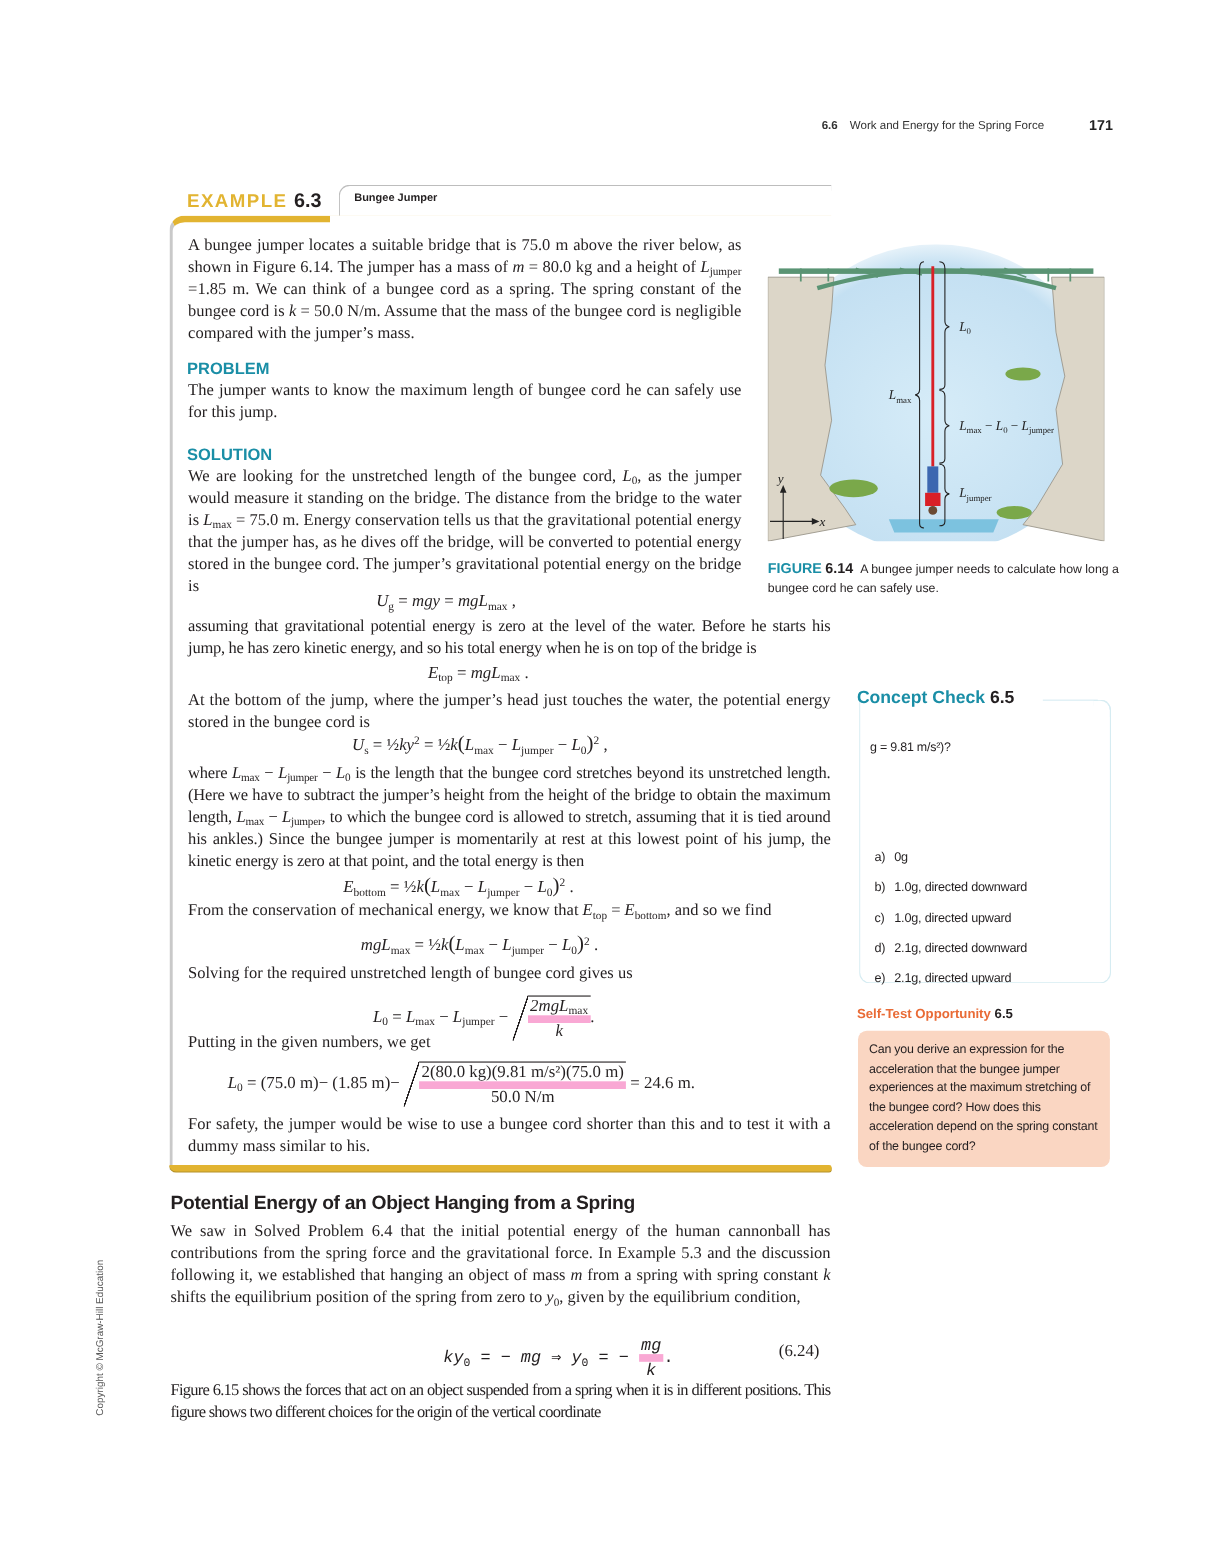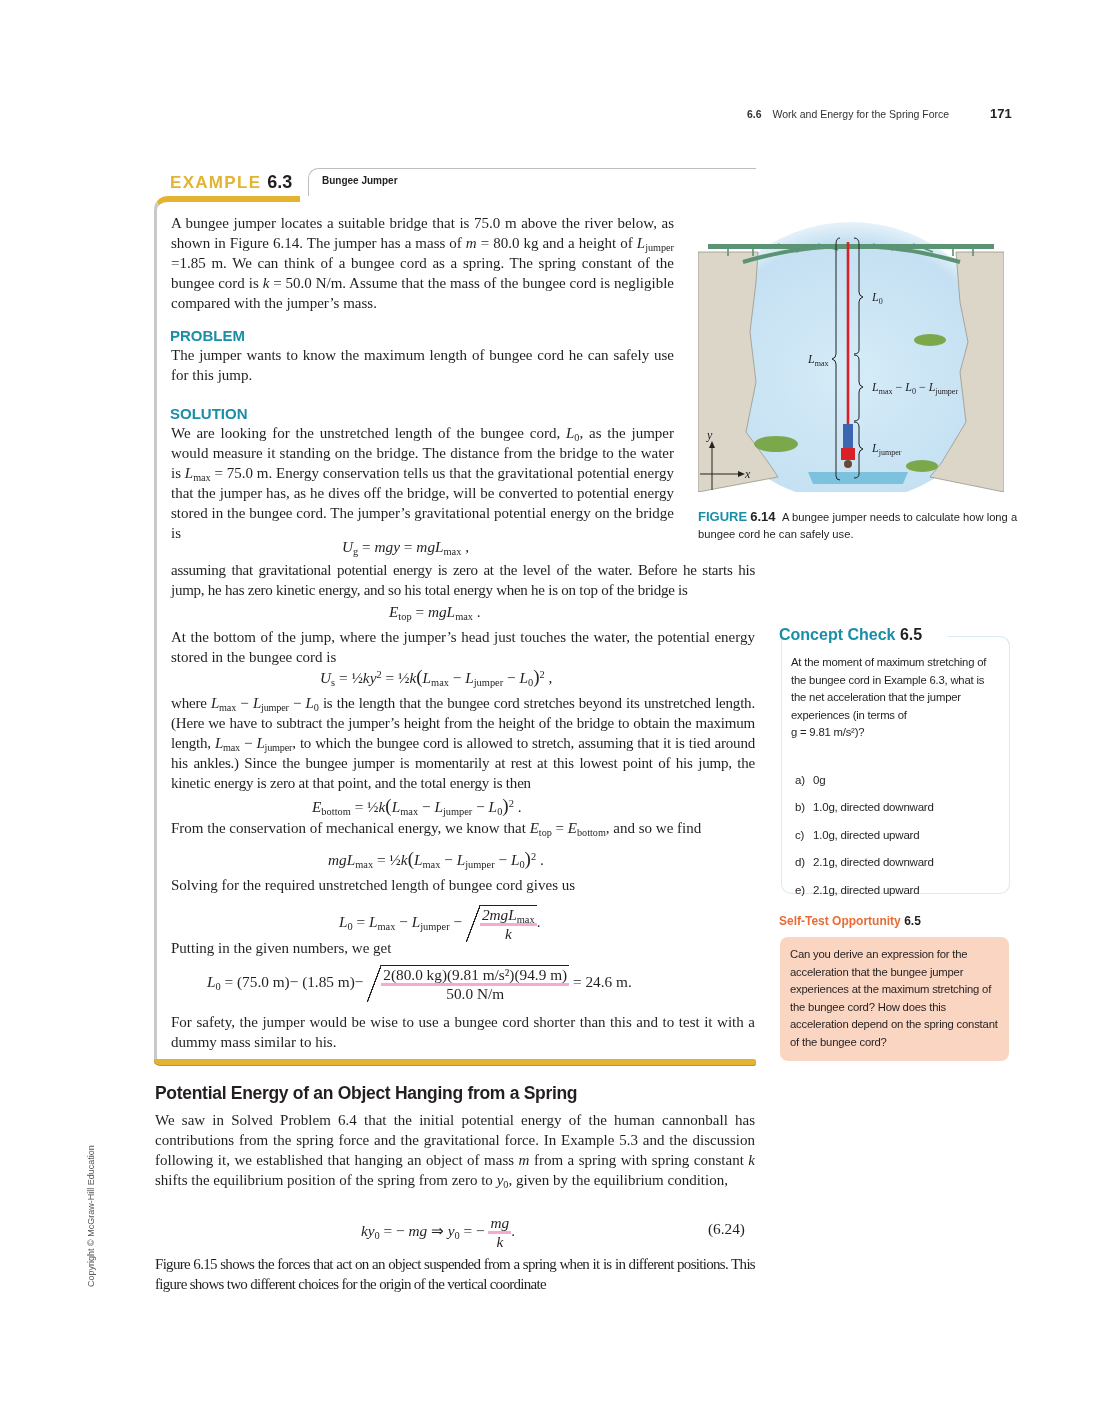--- a/index.html
+++ b/index.html
@@ -44,21 +44,21 @@
   .eq-ebottom { left: 312px; top: 796px; }
   .p-from { top: 818px; }
   .eq-mgl { left: 328px; top: 849px; }
   .p-solving { top: 875px; }
   .eq-l0 { left: 339px; top: 905px; }
   .p-putting { top: 938px; }
   .eq-l0num { left: 207px; top: 965px; }
   .p-safety { top: 1012px; }
 
   .frac { display: inline-block; vertical-align: middle; text-align: center; }
-  .frac .top { display: block; border-bottom: 3px solid #f9a8d4; padding: 0 2px; line-height: 16px; }
+  .frac .top { display: block; border-bottom: 7px solid #f9a8d4; padding: 0 2px; line-height: 16px; }
   .frac .bot { display: block; line-height: 16px; }
   .sqrt { display: inline-block; vertical-align: middle; position: relative; padding-left: 14px; }
   .sqrt::before { content: ""; position: absolute; left: 0; top: 0; bottom: 0; width: 14px;
      background: linear-gradient(to bottom right, transparent 48%, #231f20 49%, #231f20 53%, transparent 54%) no-repeat; }
   .sqrt .rad { border-top: 1px solid #231f20; display: inline-block; padding-top: 1px; }
 
   
   .figure { position: absolute; left: 698px; top: 222px; width: 306px; height: 270px; }
   .fig-caption { position: absolute; left: 698px; top: 508px; width: 320px; font-family: "Liberation Sans", sans-serif; font-size: 11.2px; line-height: 17px; color: #231f20; }
   .fig-caption .fig-label { font-weight: bold; color: #1a8ea6; font-size: 13px; }
@@ -77,21 +77,21 @@
 
   
   .st-head { position: absolute; left: 779px; top: 914px; font-family: "Liberation Sans", sans-serif; font-weight: bold; font-size: 12px; color: #e96b36; }
   .st-head .num { color: #231f20; }
   .st-box { position: absolute; left: 780px; top: 937px; width: 229px; height: 124px; background: #fad6c2; border-radius: 8px; }
   .st-text { position: absolute; left: 790px; top: 946px; width: 212px; font-family: "Liberation Sans", sans-serif; font-size: 11.3px; line-height: 17.5px; color: #231f20; letter-spacing: -0.2px; }
 
   
   .subsec-head { position: absolute; left: 155px; top: 1083px; font-family: "Liberation Sans", sans-serif; font-weight: bold; font-size: 17.5px; color: #231f20; letter-spacing: -0.3px; }
   .sub-para { left: 155px; width: 600px; top: 1110px; }
-  .eq-624 { left: 361px; top: 1215px; }
+  .eq-624 { left: 403px; top: 1215px; font-family: Liberation Mono, monospace; }
   .eq-624-num { position: absolute; left: 708px; top: 1220px; font-size: 15.3px; }
   .p-fig615 { left: 155px; width: 600px; top: 1254px; letter-spacing: -0.7px; }
 
   .copyright { position: absolute; left: 86px; top: 1287px; transform-origin: 0 0; transform: rotate(-90deg); font-family: "Liberation Sans", sans-serif; font-size: 9px; color: #555; white-space: nowrap; }
 </style>
 </head>
 <body>
 
 <div class="running-header">
   <span class="sec-num">6.6</span>
@@ -137,21 +137,21 @@
 <div class="para wide-para p-from last-left"><span>From the conservation of mechanical energy, we know that </span><span class="i">E</span><sub>top</sub> = <span class="i">E</span><sub>bottom</sub><span>, and so we find</span></div>
 
 <div class="eq eq-mgl"><span class="i">mgL</span><sub>max</sub> = ½<span class="i">k</span><span style="font-size:19px">(</span><span class="i">L</span><sub>max</sub> − <span class="i">L</span><sub>jumper</sub> − <span class="i">L</span><sub>0</sub><span style="font-size:19px">)</span><sup>2</sup> .</div>
 
 <div class="para wide-para p-solving last-left">Solving for the required unstretched length of bungee cord gives us</div>
 
 <div class="eq eq-l0"><span class="i">L</span><sub>0</sub> = <span class="i">L</span><sub>max</sub> − <span class="i">L</span><sub>jumper</sub> − <span class="sqrt"><span class="rad"><span class="frac"><span class="top"><span class="i">2mgL</span><sub>max</sub></span><span class="bot i">k</span></span></span></span>.</div>
 
 <div class="para wide-para p-putting last-left">Putting in the given numbers, we get</div>
 
-<div class="eq eq-l0num"><span class="i">L</span><sub>0</sub> <span>= (75.0 m)− (1.85 m)−</span> <span class="sqrt"><span class="rad"><span class="frac"><span class="top">2(80.0 kg)(9.81 m/s²)(94.9 m)</span><span class="bot">50.0 N/m</span></span></span></span> <span>= 24.6 m.</span></div>
+<div class="eq eq-l0num"><span class="i">L</span><sub>0</sub> <span>= (75.0 m)− (1.85 m)−</span> <span class="sqrt"><span class="rad"><span class="frac"><span class="top">2(80.0 kg)(9.81 m/s²)(75.0 m)</span><span class="bot">50.0 N/m</span></span></span></span> <span>= 24.6 m.</span></div>
 
 <div class="para wide-para p-safety last-left">For safety, the jumper would be wise to use a bungee cord shorter than this and to test it with a dummy mass similar to his.</div>
 
 <div class="figure">
   <svg width="306" height="270" viewBox="0 0 306 270">
     <defs>
       <radialGradient id="sky" cx="50%" cy="55%" r="60%">
         <stop offset="0%" stop-color="#d6ecf8"></stop>
         <stop offset="80%" stop-color="#c4e0f2"></stop>
         <stop offset="100%" stop-color="#ffffff"></stop>
@@ -219,21 +219,21 @@
 </div>
 
 <div class="cc-box"></div>
 <div class="cc-box-topline"></div>
 <div class="cc-box-corner"></div>
 <div class="cc-head">
   <span>Concept Check</span>
   <span class="num">6.5</span>
 </div>
 <div class="cc-text">
-  <span>At the moment of maximum stretching of the bungee cord in Example 6.3, what is the net acceleration that the jumper experiences (in terms of</span><br><span>g = 9.81 m/s²)?</span>
+  <br><span>g = 9.81 m/s²)?</span>
 </div>
 <div class="cc-options">
   <div class="cc-option"><span class="letter">a)</span> <span>0g</span></div>
   <div class="cc-option"><span class="letter">b)</span> <span>1.0g, directed downward</span></div>
   <div class="cc-option"><span class="letter">c)</span> <span>1.0g, directed upward</span></div>
   <div class="cc-option"><span class="letter">d)</span> <span>2.1g, directed downward</span></div>
   <div class="cc-option"><span class="letter">e)</span> <span>2.1g, directed upward</span></div>
 </div>
 
 <div class="st-head">

